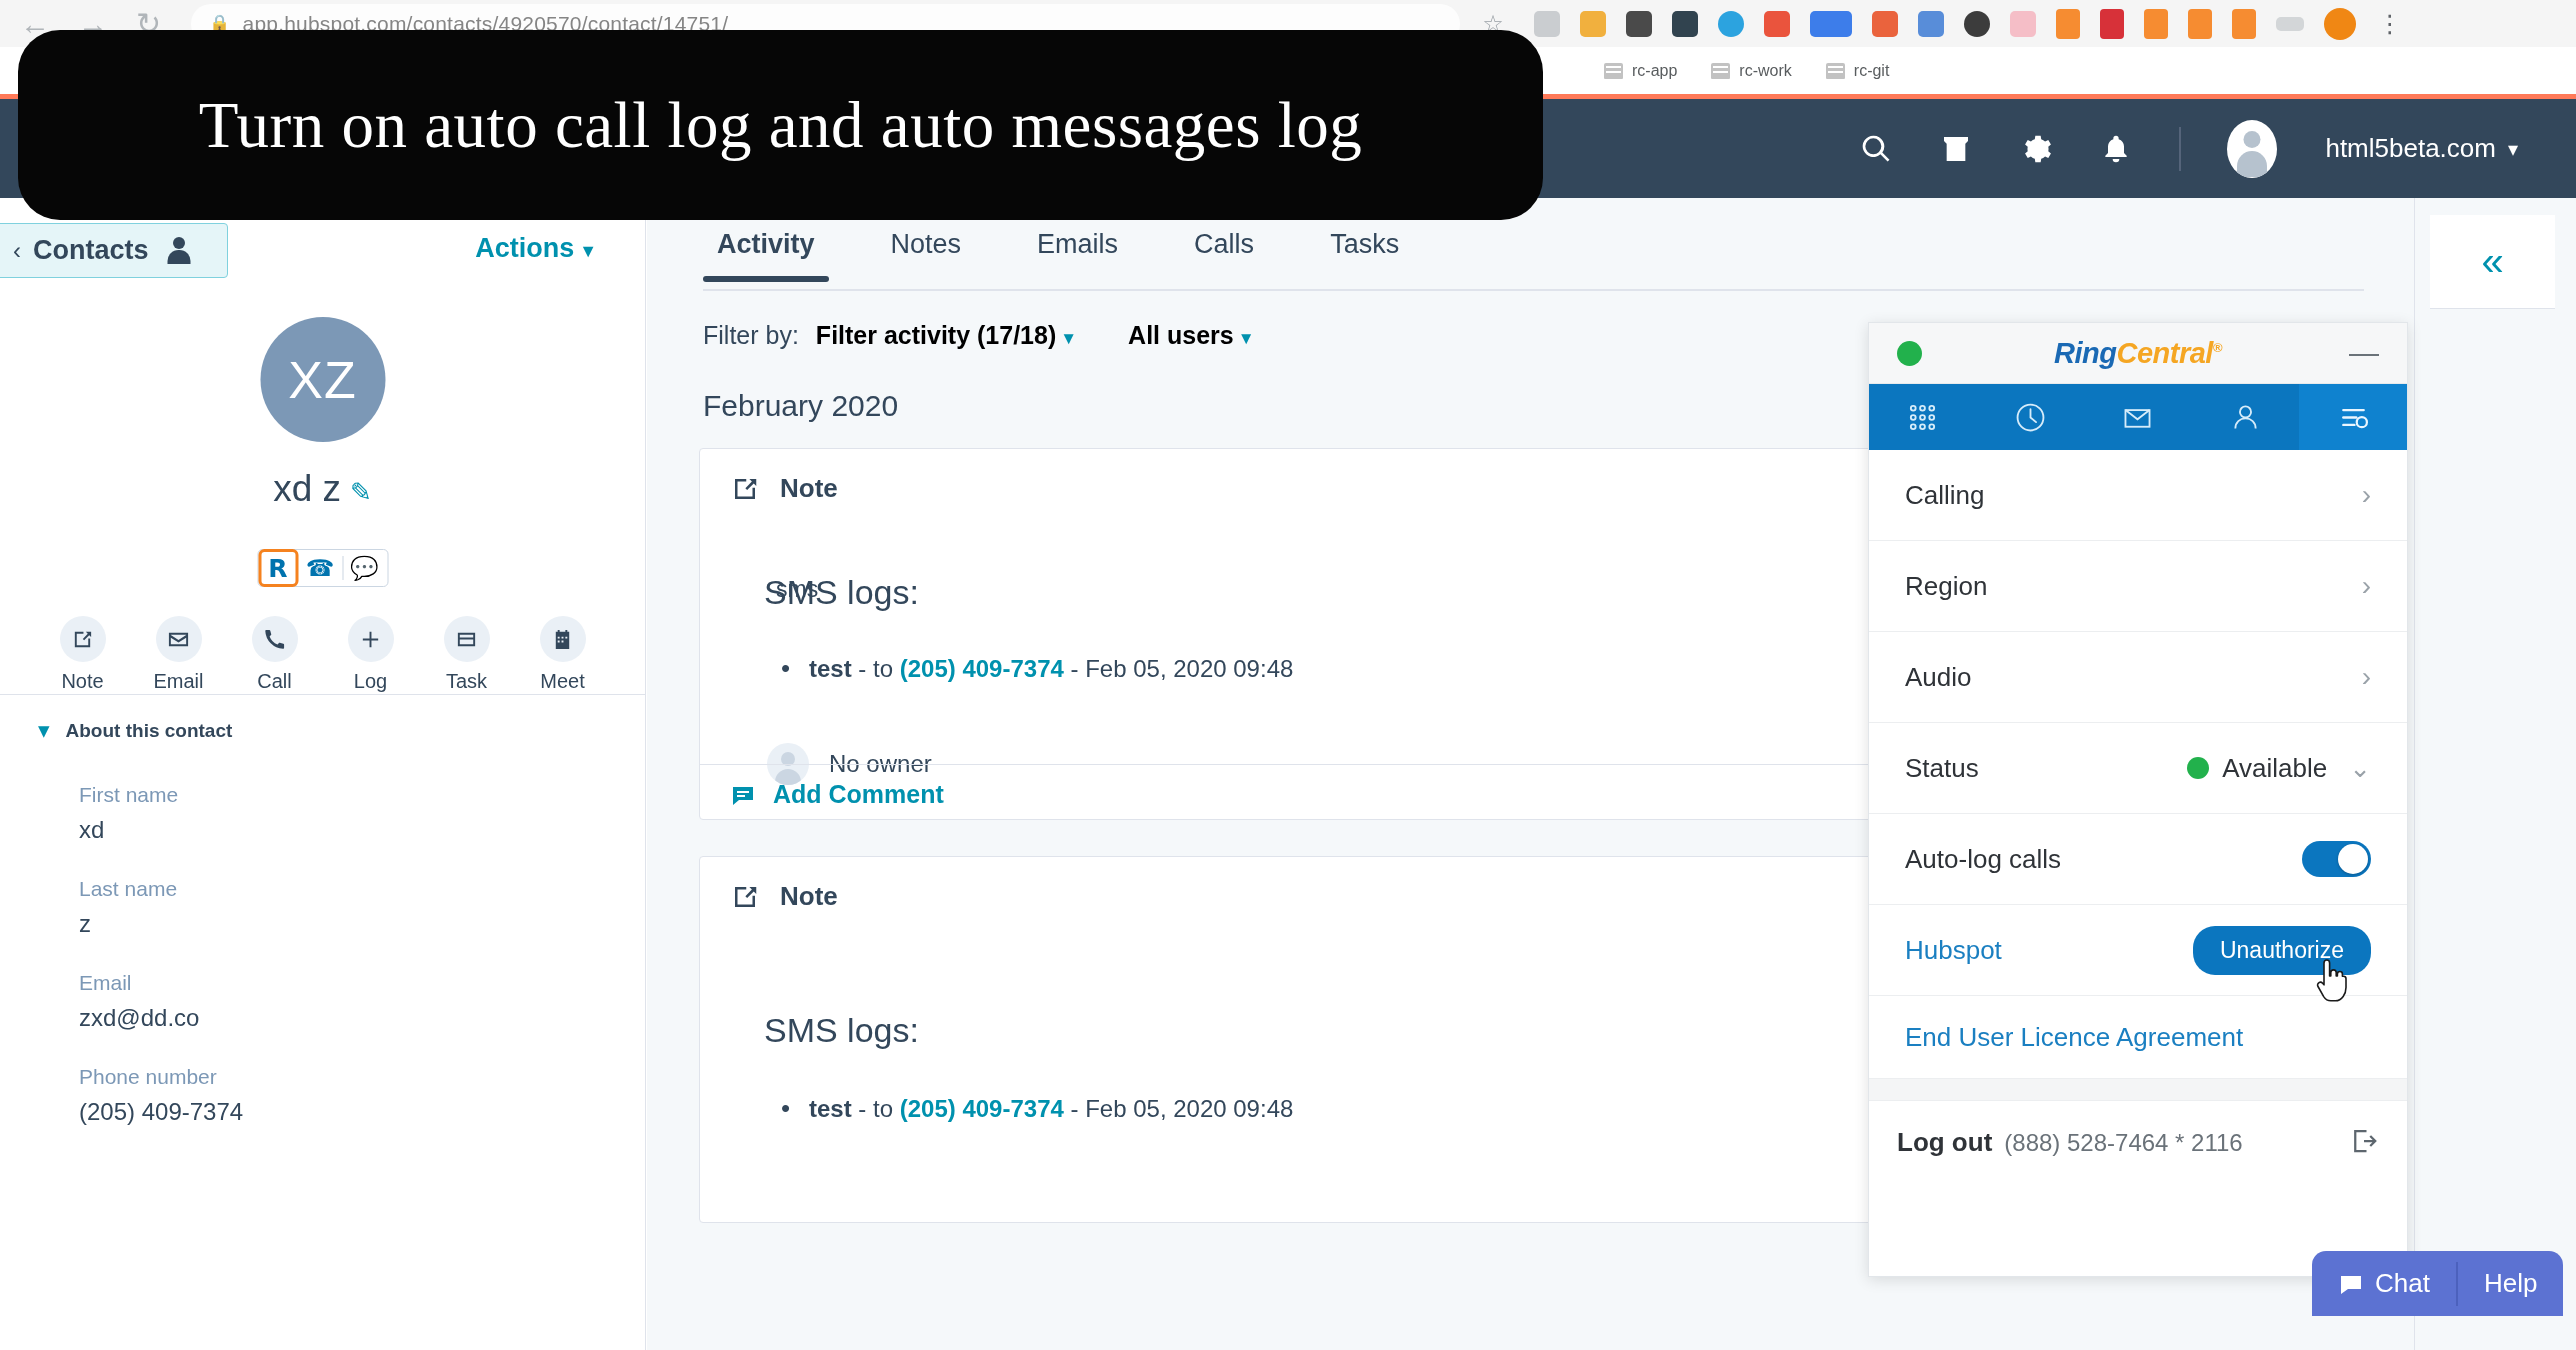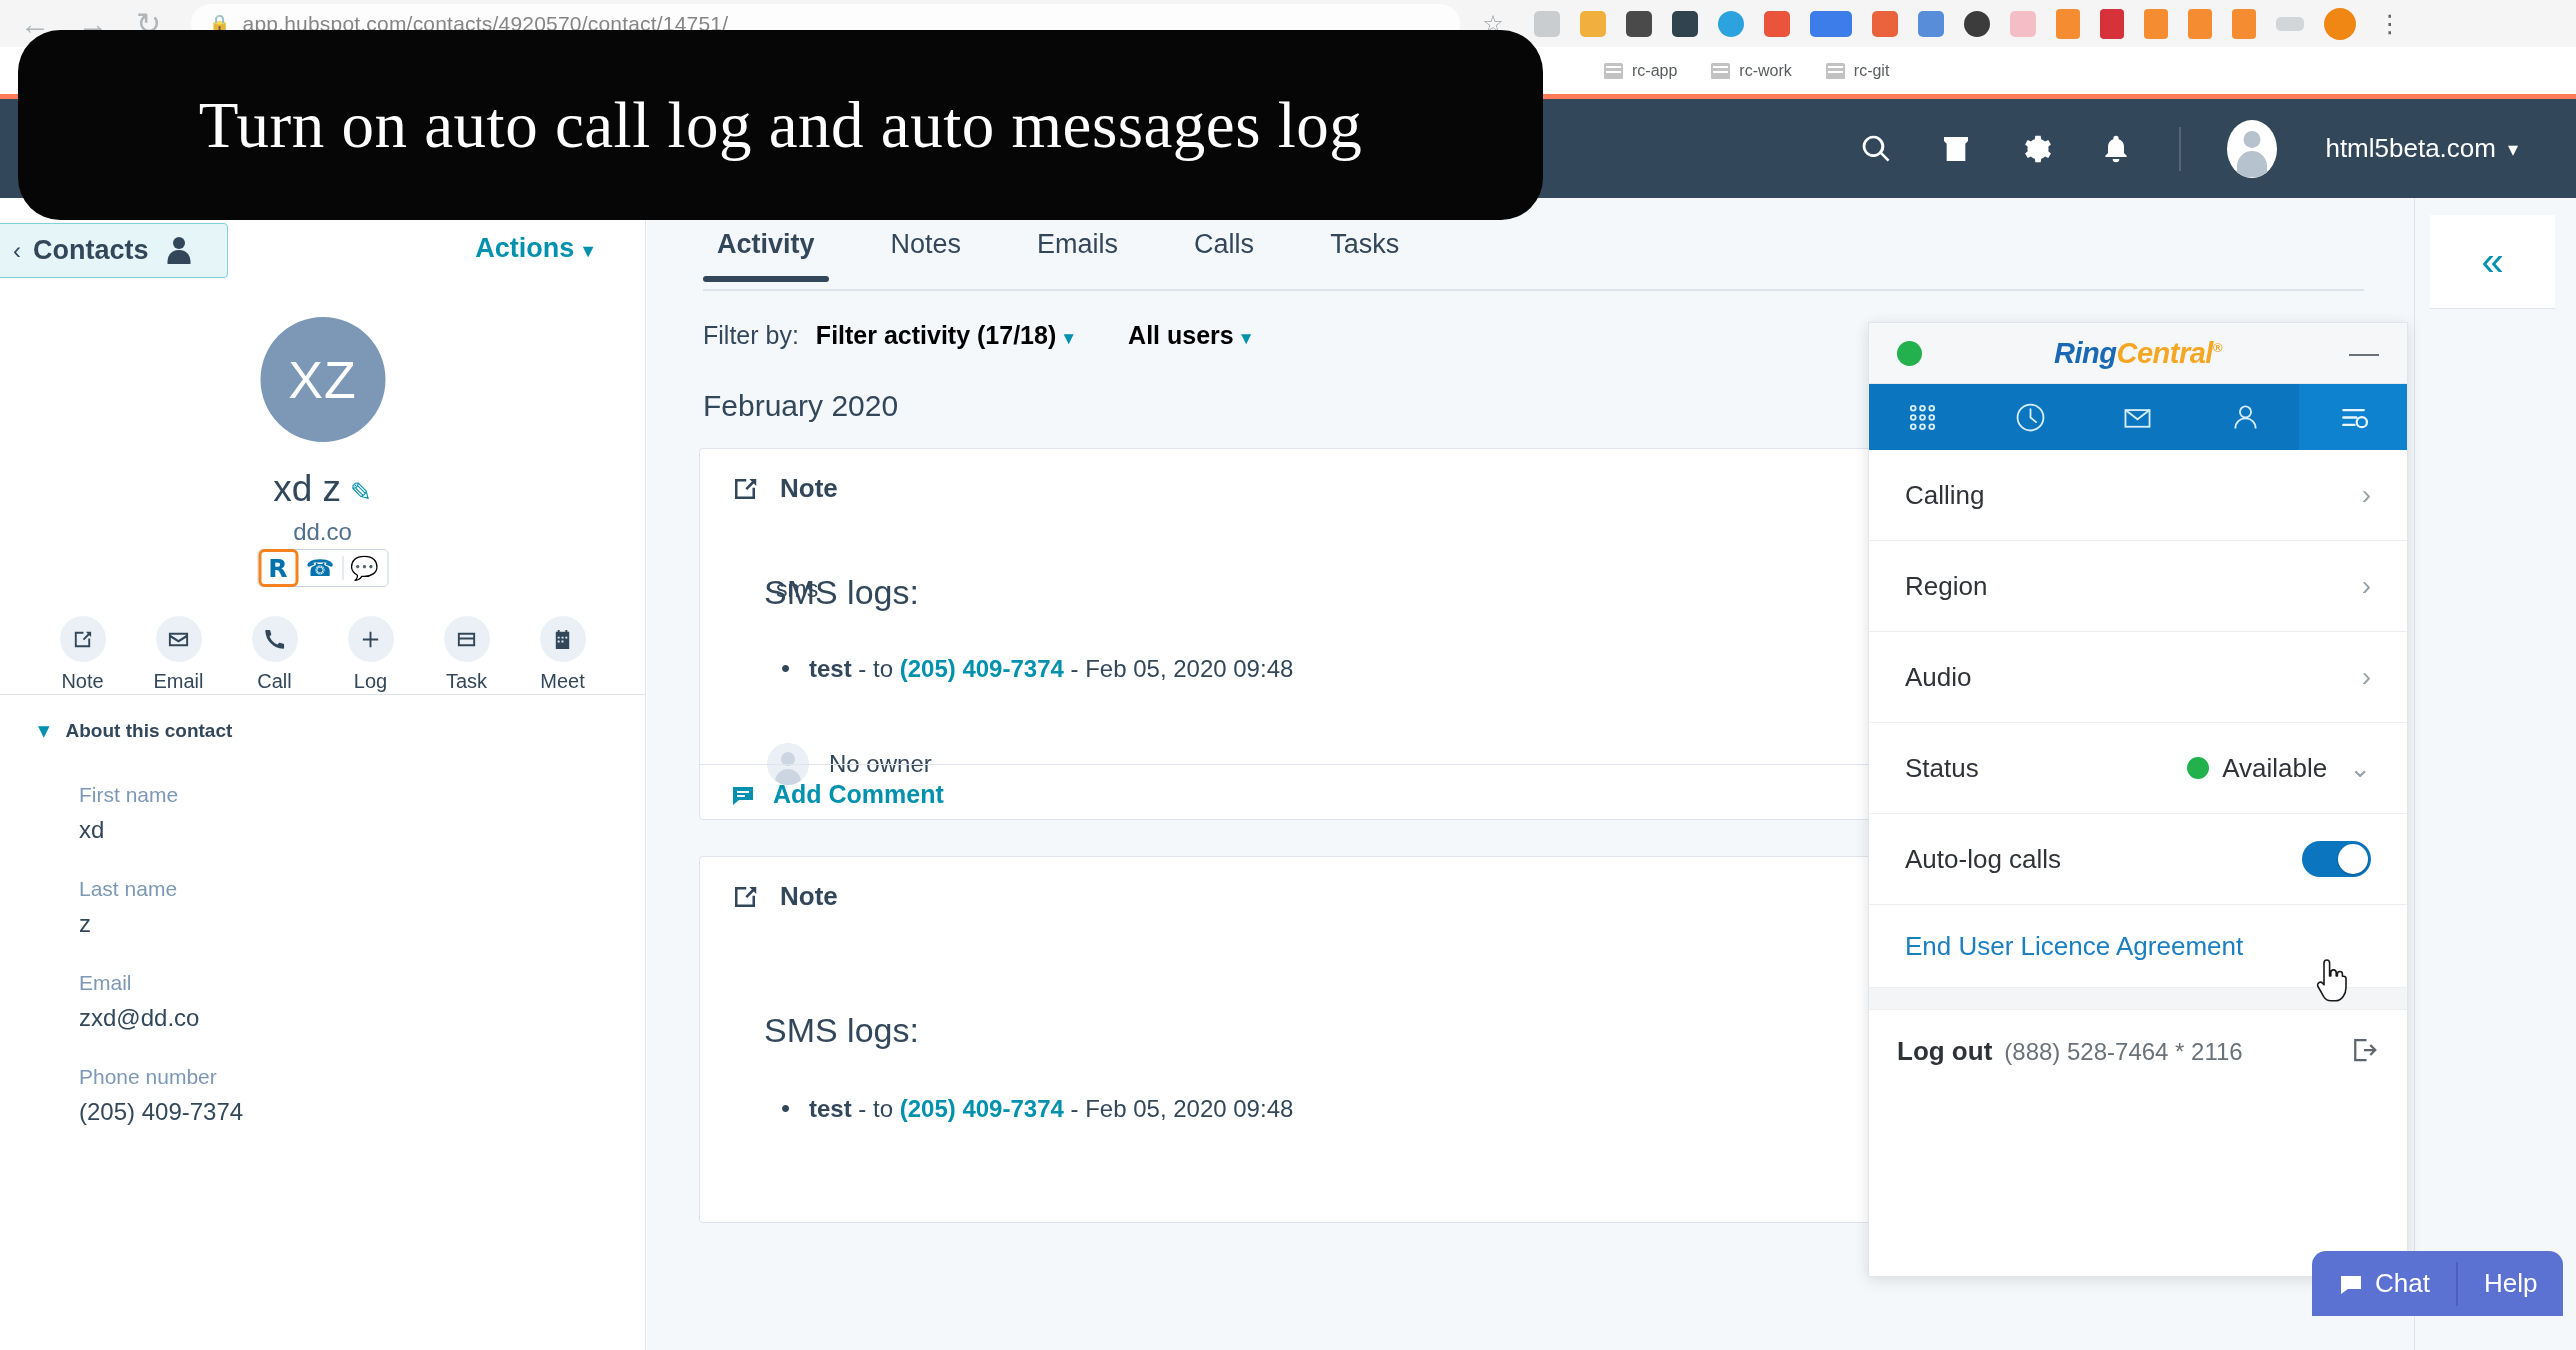--- a/index.html
+++ b/index.html
@@ -278,21 +278,20 @@
     <span class="person-badge"></span>
   </div>
   <div id="actions-menu">
     <span>Actions</span><span class="caret">▼</span>
   </div>
 
   <div id="avatar-big">XZ</div>
   <div id="contact-name">
     <span>xd z</span><span id="edit-pencil">✎</span>
   </div>
-  <div id="contact-domain">dd.co</div>
 
   <div id="rc-btn-group">
     <span id="rc-logo-btn">
         <span class="rglyph">R</span>
       </span>
     <span class="gbtn">☎</span>
     <span class="gsep"></span>
     <span class="gbtn">💬</span>
   </div>
 
@@ -513,20 +512,24 @@
   </div>
 
   <div class="rcrow">
     <span class="lbl">Auto-log calls</span>
     <span class="toggle on">
         <span class="knob"></span>
       </span>
   </div>
 
 
+  <div class="rcrow" id="rc-hubspot-row">
+    <span class="lbl">Hubspot</span>
+    <span id="unauthorize-btn">Unauthorize</span>
+  </div>
 
   <div class="rcrow" id="rc-eula-row">
     <span class="lbl">End User Licence Agreement</span>
   </div>
 
   <div id="rc-spacer"></div>
 
   <div id="rc-logout-row">
     <span class="lo">Log out</span>
     <span class="ext">(888) 528-7464 * 2116</span>

